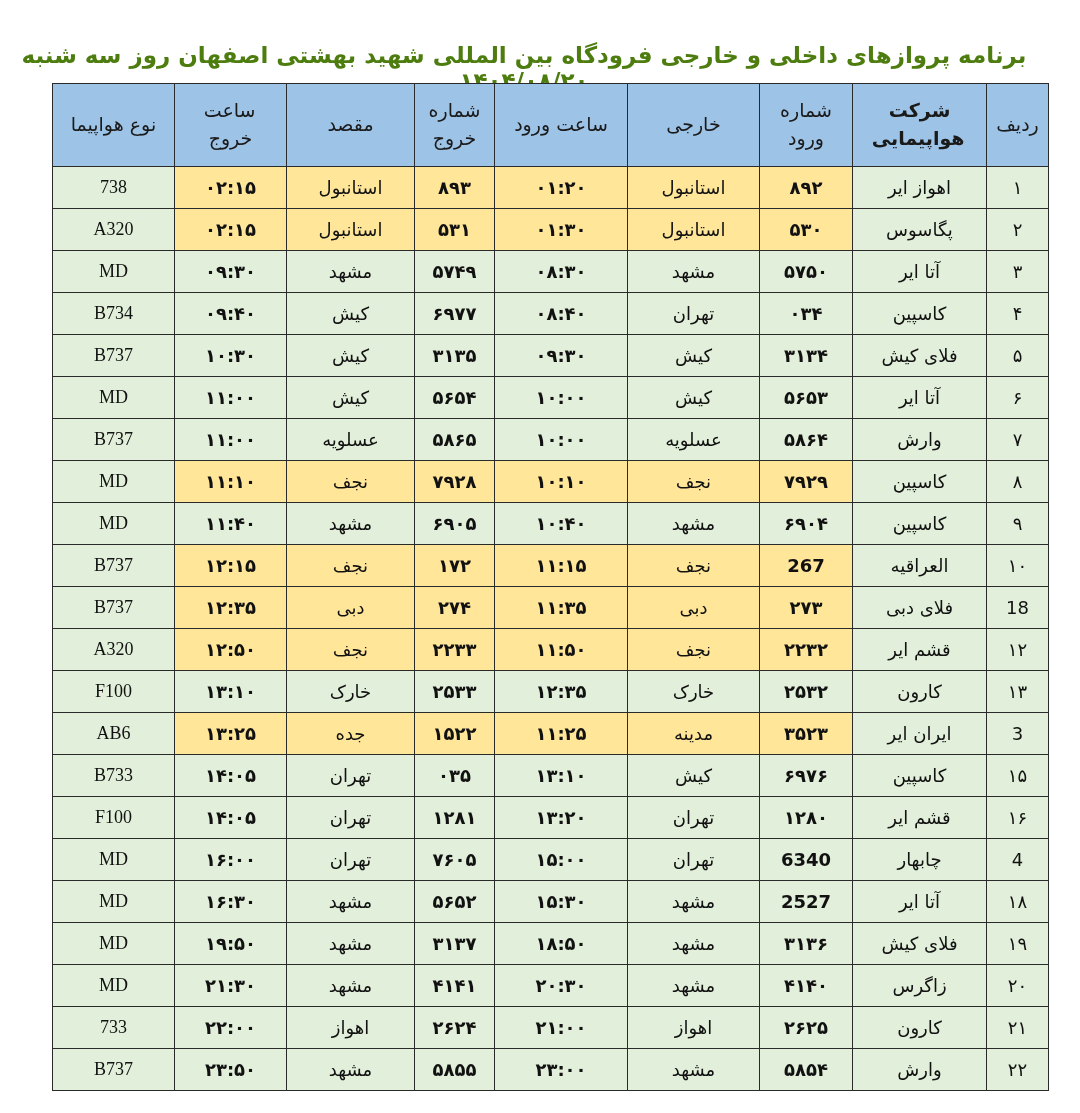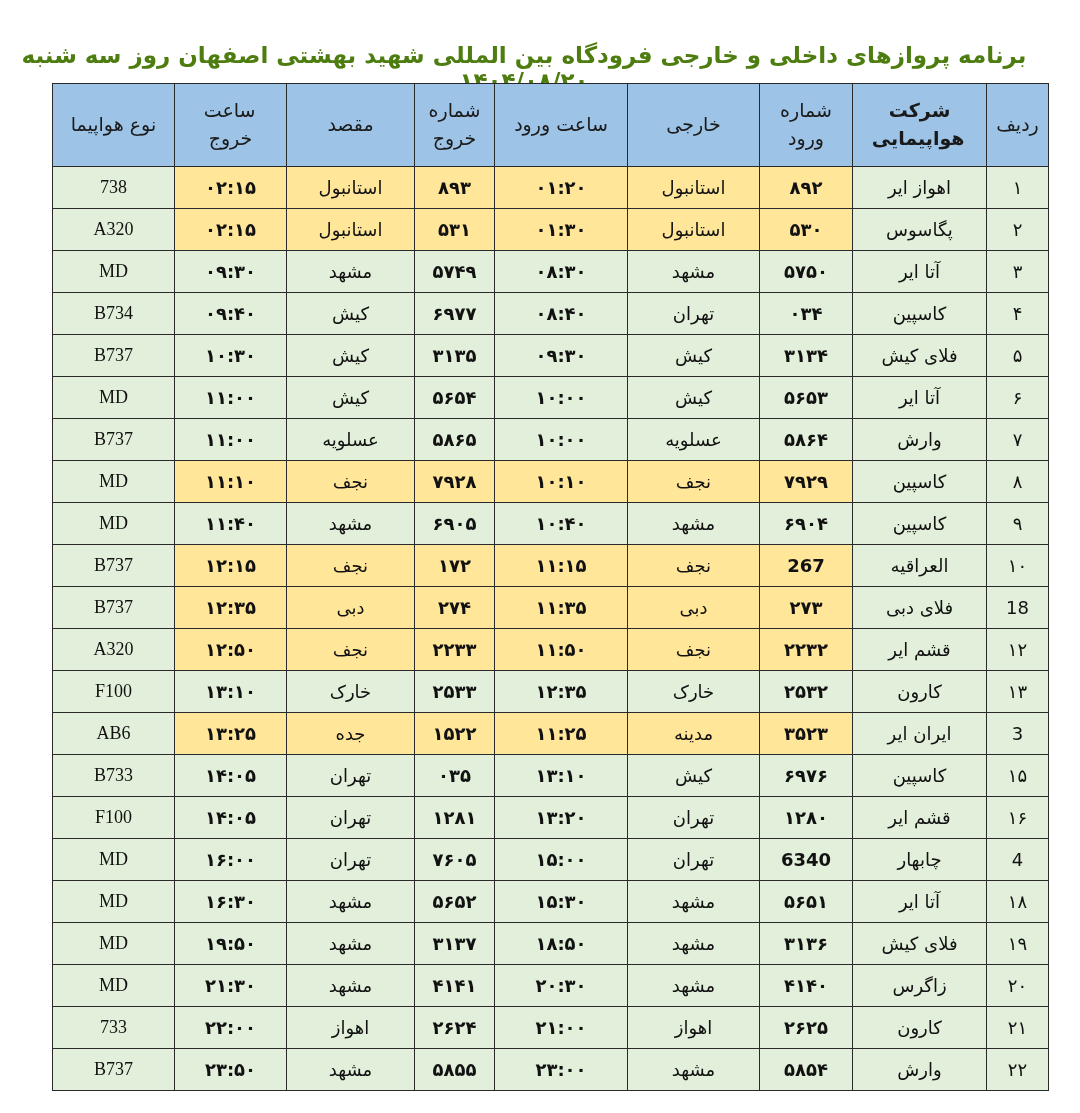--- a/index.html
+++ b/index.html
@@ -231,21 +231,21 @@
         <td class="g">تهران</td>
         <td class="g num">۱۵:۰۰</td>
         <td class="g num">۷۶۰۵</td>
         <td class="g">تهران</td>
         <td class="g num">۱۶:۰۰</td>
         <td class="g ac">MD</td>
       </tr>
       <tr>
         <td class="g">۱۸</td>
         <td class="g">آتا ایر</td>
-        <td class="g num">۵۶۵۱</td>
+        <td class="g num">2527</td>
         <td class="g">مشهد</td>
         <td class="g num">۱۵:۳۰</td>
         <td class="g num">۵۶۵۲</td>
         <td class="g">مشهد</td>
         <td class="g num">۱۶:۳۰</td>
         <td class="g ac">MD</td>
       </tr>
       <tr>
         <td class="g">۱۹</td>
         <td class="g">فلای کیش</td>

